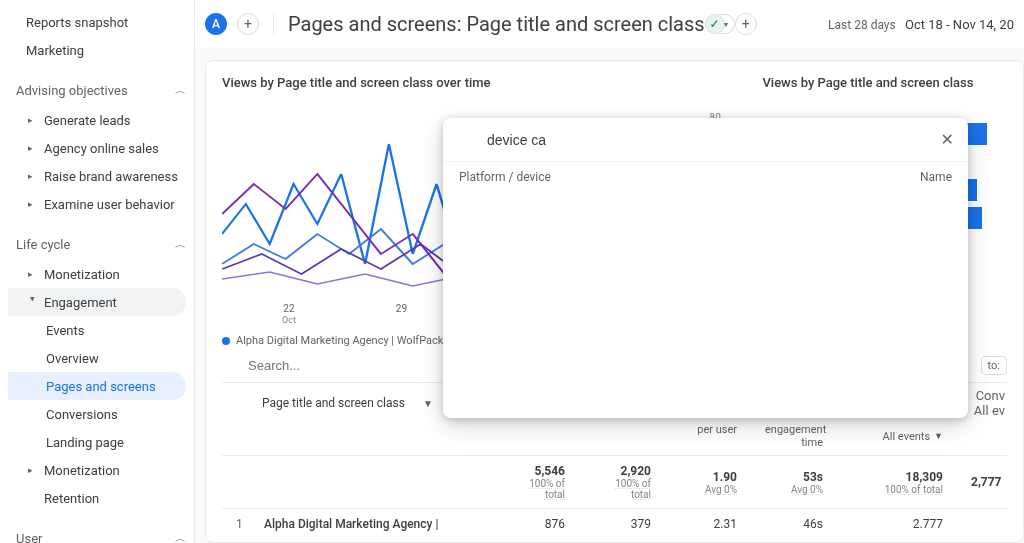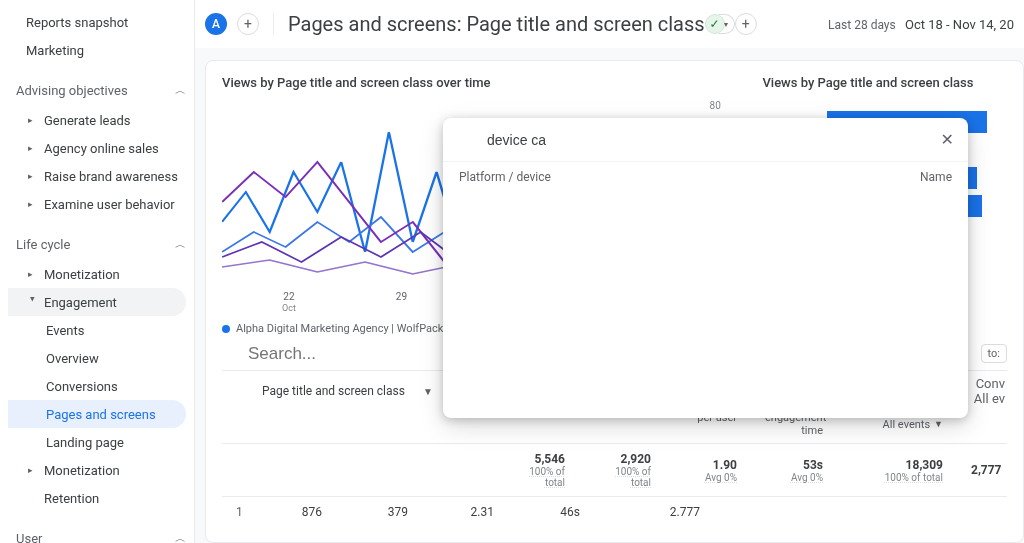--- a/index.html
+++ b/index.html
@@ -28,39 +28,39 @@
   .check-chip { width:20px;height:20px;border:1px solid #ceead6;background:#e6f4ea;border-radius:50%;display:flex;align-items:center;justify-content:center;color:#188038;font-size:12px; }
   .drop-tiny { width:16px;height:20px;border:1px solid #dadce0;border-left:none;border-radius:0 10px 10px 0;display:flex;align-items:center;justify-content:center;font-size:8px;color:#5f6368;cursor:pointer;margin-left:-6px; }
   .date-range { margin-left:auto; font-size:13px; color:#3c4043; }
   .date-range .lbl { color:#5f6368; font-size:12px; margin-right:6px; }
 
   .content { flex:1; background:#f8f9fa; padding:12px 0 0 10px; overflow:hidden; position:relative; }
   .card { background:#fff; border:1px solid #e8eaed; border-radius:8px; padding:14px 16px 0 16px; height:100%; overflow:hidden; position:relative; }
 
   .charts-row { display:flex; gap:30px; }
   .chart-block { flex:1; }
-  .chart-title { font-size:13px; color:#3c4043; font-weight:500; margin-bottom:12px; }
+  .chart-title { font-size:13px; color:#3c4043; font-weight:500; margin-bottom:24px; }
   .chart-area { position:relative; height:210px; }
   .chart-area svg { width:100%; height:190px; }
   .axis-lbl { position:absolute; top:-2px; right:-22px; font-size:10px; color:#80868b; }
   .x-ticks { display:flex; gap:100px; padding-left:60px; font-size:10px; color:#5f6368; margin-top:-4px; }
   .x-ticks div { text-align:center; }
   .x-ticks .sub { font-size:9px; color:#80868b; }
   .legend { font-size:11px; color:#5f6368; margin-top:10px; display:flex; align-items:center; gap:6px; }
   .legend .dot { width:8px;height:8px;border-radius:50%;background:#1a73e8;display:inline-block; }
 
   .bar-chart { position:relative; height:200px; padding-top:6px; }
   .bar-row { display:flex; align-items:center; height:28px; gap:8px; }
   .bar-label { width:90px; text-align:right; font-size:11px; color:#5f6368; }
   .bar { background:#1a73e8; height:22px; }
 
   
   .search-row { display:flex; align-items:center; gap:8px; height:30px; margin-top:6px; border-bottom:1px solid #e8eaed; padding-bottom:4px; }
   .search-row .sicon { color:#80868b; font-size:14px; padding-left:4px; }
-  .search-row input { border:none; outline:none; font-size:17px; color:#80868b; width:200px; }
+  .search-row input { border:none; outline:none; font-size:13px; color:#80868b; width:200px; }
   .to-box { margin-left:auto; font-size:11px; color:#5f6368; border:1px solid #dadce0; padding:2px 6px; border-radius:4px; }
 
   .dim-row { display:flex; align-items:center; height:40px; }
   .dim-picker { display:flex; align-items:center; gap:18px; font-size:12px; color:#3c4043; padding-left:40px; cursor:pointer; }
   .conv-col { margin-left:auto; font-size:13px; color:#5f6368; text-align:right; padding-right:2px; overflow:hidden; white-space:nowrap; }
 
   .table { width:100%; }
   .table-head { display:flex; font-size:11px; color:#5f6368; border-bottom:1px solid #e8eaed; padding-bottom:6px; }
   .th { text-align:right; padding:0 14px; }
   .col-idx { width:26px; }
@@ -129,22 +129,22 @@
     <div class="side-sub">
         <span class="caret">▸</span>
         <span>Monetization</span>
       </div>
     <div class="side-sub side-item engagement-hl" style="padding-left:20px">
         <span class="caret" style="transform:rotate(90deg);display:inline-block">▸</span>
         <span>Engagement</span>
       </div>
     <div class="side-subsub">Events</div>
     <div class="side-subsub">Overview</div>
+    <div class="side-subsub selected">Pages and screens</div>
     <div class="side-subsub">Conversions</div>
-    <div class="side-subsub selected">Pages and screens</div>
     <div class="side-subsub">Landing page</div>
     <div class="side-sub">
         <span class="caret">▸</span>
         <span>Monetization</span>
       </div>
     <div class="side-sub">
         <span class="caret" style="visibility:hidden">▸</span>
         <span>Retention</span>
       </div>
 
@@ -264,20 +264,21 @@
             <div class="cell num"><b>5,546</b><span class="sub">100% of total</span></div>
             <div class="cell num"><b>2,920</b><span class="sub">100% of total</span></div>
             <div class="cell num"><b>1.90</b><span class="sub">Avg 0%</span></div>
             <div class="cell num"><b>53s</b><span class="sub">Avg 0%</span></div>
             <div class="cell ev"><b>18,309</b><span class="sub">100% of total</span></div>
             <div class="cell" style="width:50px"><b>2,777</b></div>
           </div>
 
           <div class="data-row">
             <div class="cell idx">1</div>
+            <div class="cell title">Alpha Digital Marketing Agency |</div>
             <div class="cell num">876</div>
             <div class="cell num">379</div>
             <div class="cell num">2.31</div>
             <div class="cell num">46s</div>
             <div class="cell ev">2.777</div>
             <div class="cell" style="width:50px"></div>
           </div>
         </div>
 
       </div>

